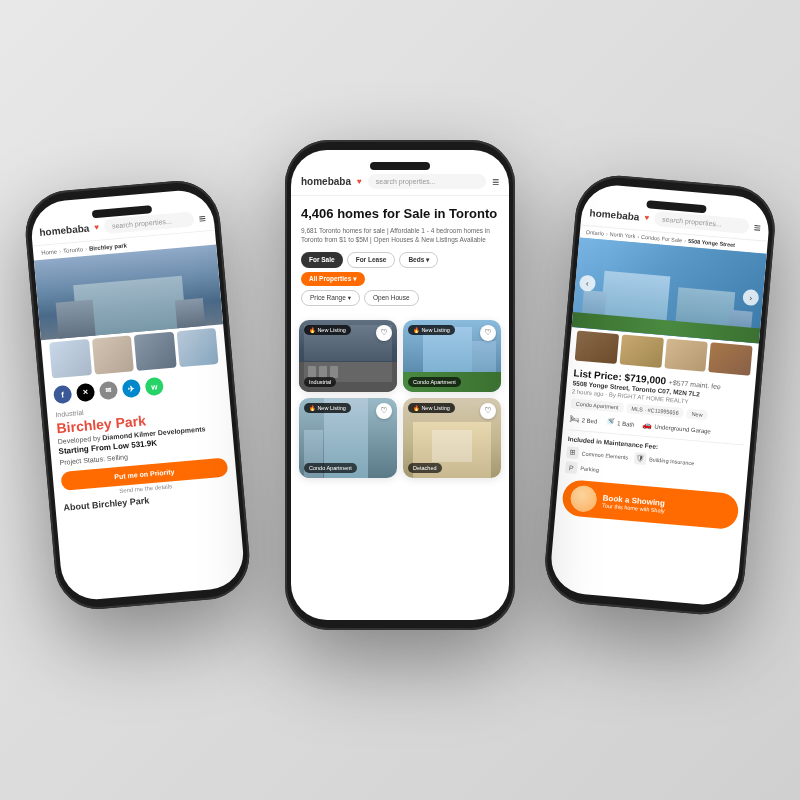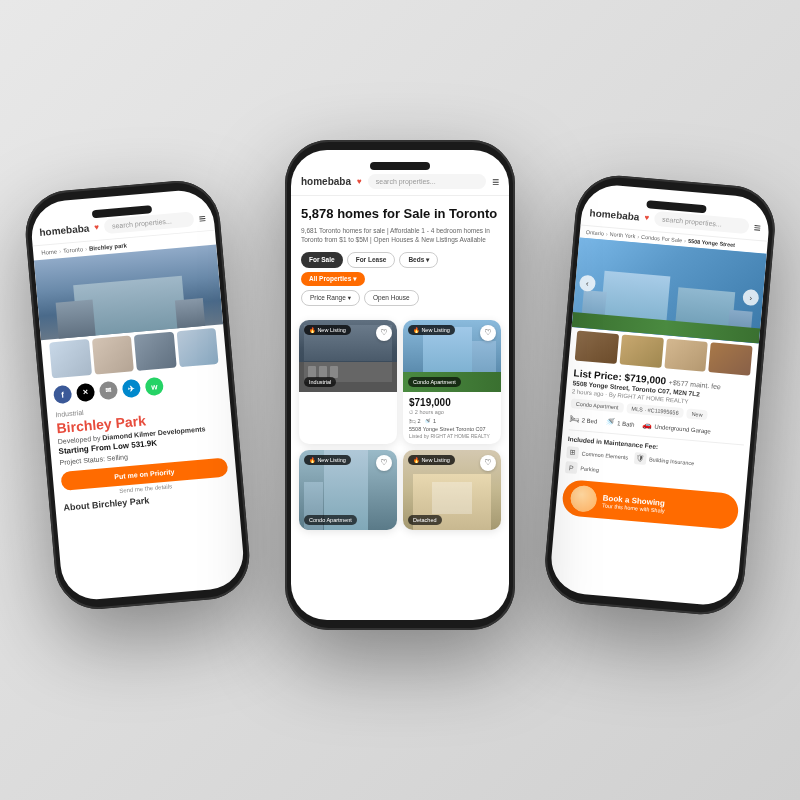--- a/index.html
+++ b/index.html
@@ -769,21 +769,21 @@
       <div class="center-screen">
 
         <div class="center-header">
           <span class="logo-text">homebaba</span>
           <span class="logo-heart">♥</span>
           <div class="search-bar">search properties...</div>
           <span class="menu-icon">≡</span>
         </div>
 
         <div class="center-hero">
-          <div class="hero-title">5,878 homes for Sale in Toronto</div>
+          <div class="hero-title">4,406 homes for Sale in Toronto</div>
           <div class="hero-subtitle">9,681 Toronto homes for sale | Affordable 1 - 4 bedroom homes in Toronto from $1 to $5M | Open Houses &amp; New Listings Available</div>
 
           <div class="filter-row">
             <button class="filter-btn active">For Sale</button>
             <button class="filter-btn outline">For Lease</button>
             <button class="filter-btn outline">
               <span>Beds</span> ▾
             </button>
             <button class="filter-btn orange">
               <span>All Properties</span> ▾
@@ -821,30 +821,20 @@
             <div class="listing-img">
               <div class="building-condo-1">
                 <div style="position:absolute;bottom:0;left:20%;width:50%;height:90%;background:linear-gradient(180deg,#a0c8e8 0%,#70a8c8 100%);"></div>
                 <div style="position:absolute;bottom:0;right:5%;width:25%;height:70%;background:linear-gradient(180deg,#90b8d8,#6898b8);"></div>
                 <div class="sky-trees" style="background:linear-gradient(90deg,#4a8a40,#3a7030);"></div>
               </div>
               <div class="new-listing-badge">🔥 New Listing</div>
               <div class="heart-btn">♡</div>
               <div class="property-type-badge">Condo Apartment</div>
             </div>
-            <div class="listing-info">
-              <div class="listing-price">$719,000</div>
-              <div class="listing-meta">⏱ 2 hours ago</div>
-              <div class="beds-baths">
-                <span>🛏 2</span>
-                  <span>🚿 1</span>
-              </div>
-              <div class="listing-address">5508 Yonge Street Toronto C07</div>
-              <div class="listing-agent">Listed by RIGHT AT HOME REALTY</div>
-            </div>
           </div>
 
           <div class="listing-card">
             <div class="listing-img" style="height:80px;">
               <div class="building-condo-2" style="height:80px;">
                 <div style="position:absolute;bottom:0;left:25%;width:45%;height:100%;background:linear-gradient(180deg,#b0c8d8 0%,#80a8b8 100%);"></div>
                 <div style="position:absolute;bottom:0;left:5%;width:20%;height:60%;background:linear-gradient(180deg,#9ab8c8,#7898a8);"></div>
               </div>
               <div class="new-listing-badge">🔥 New Listing</div>
               <div class="heart-btn">♡</div>

